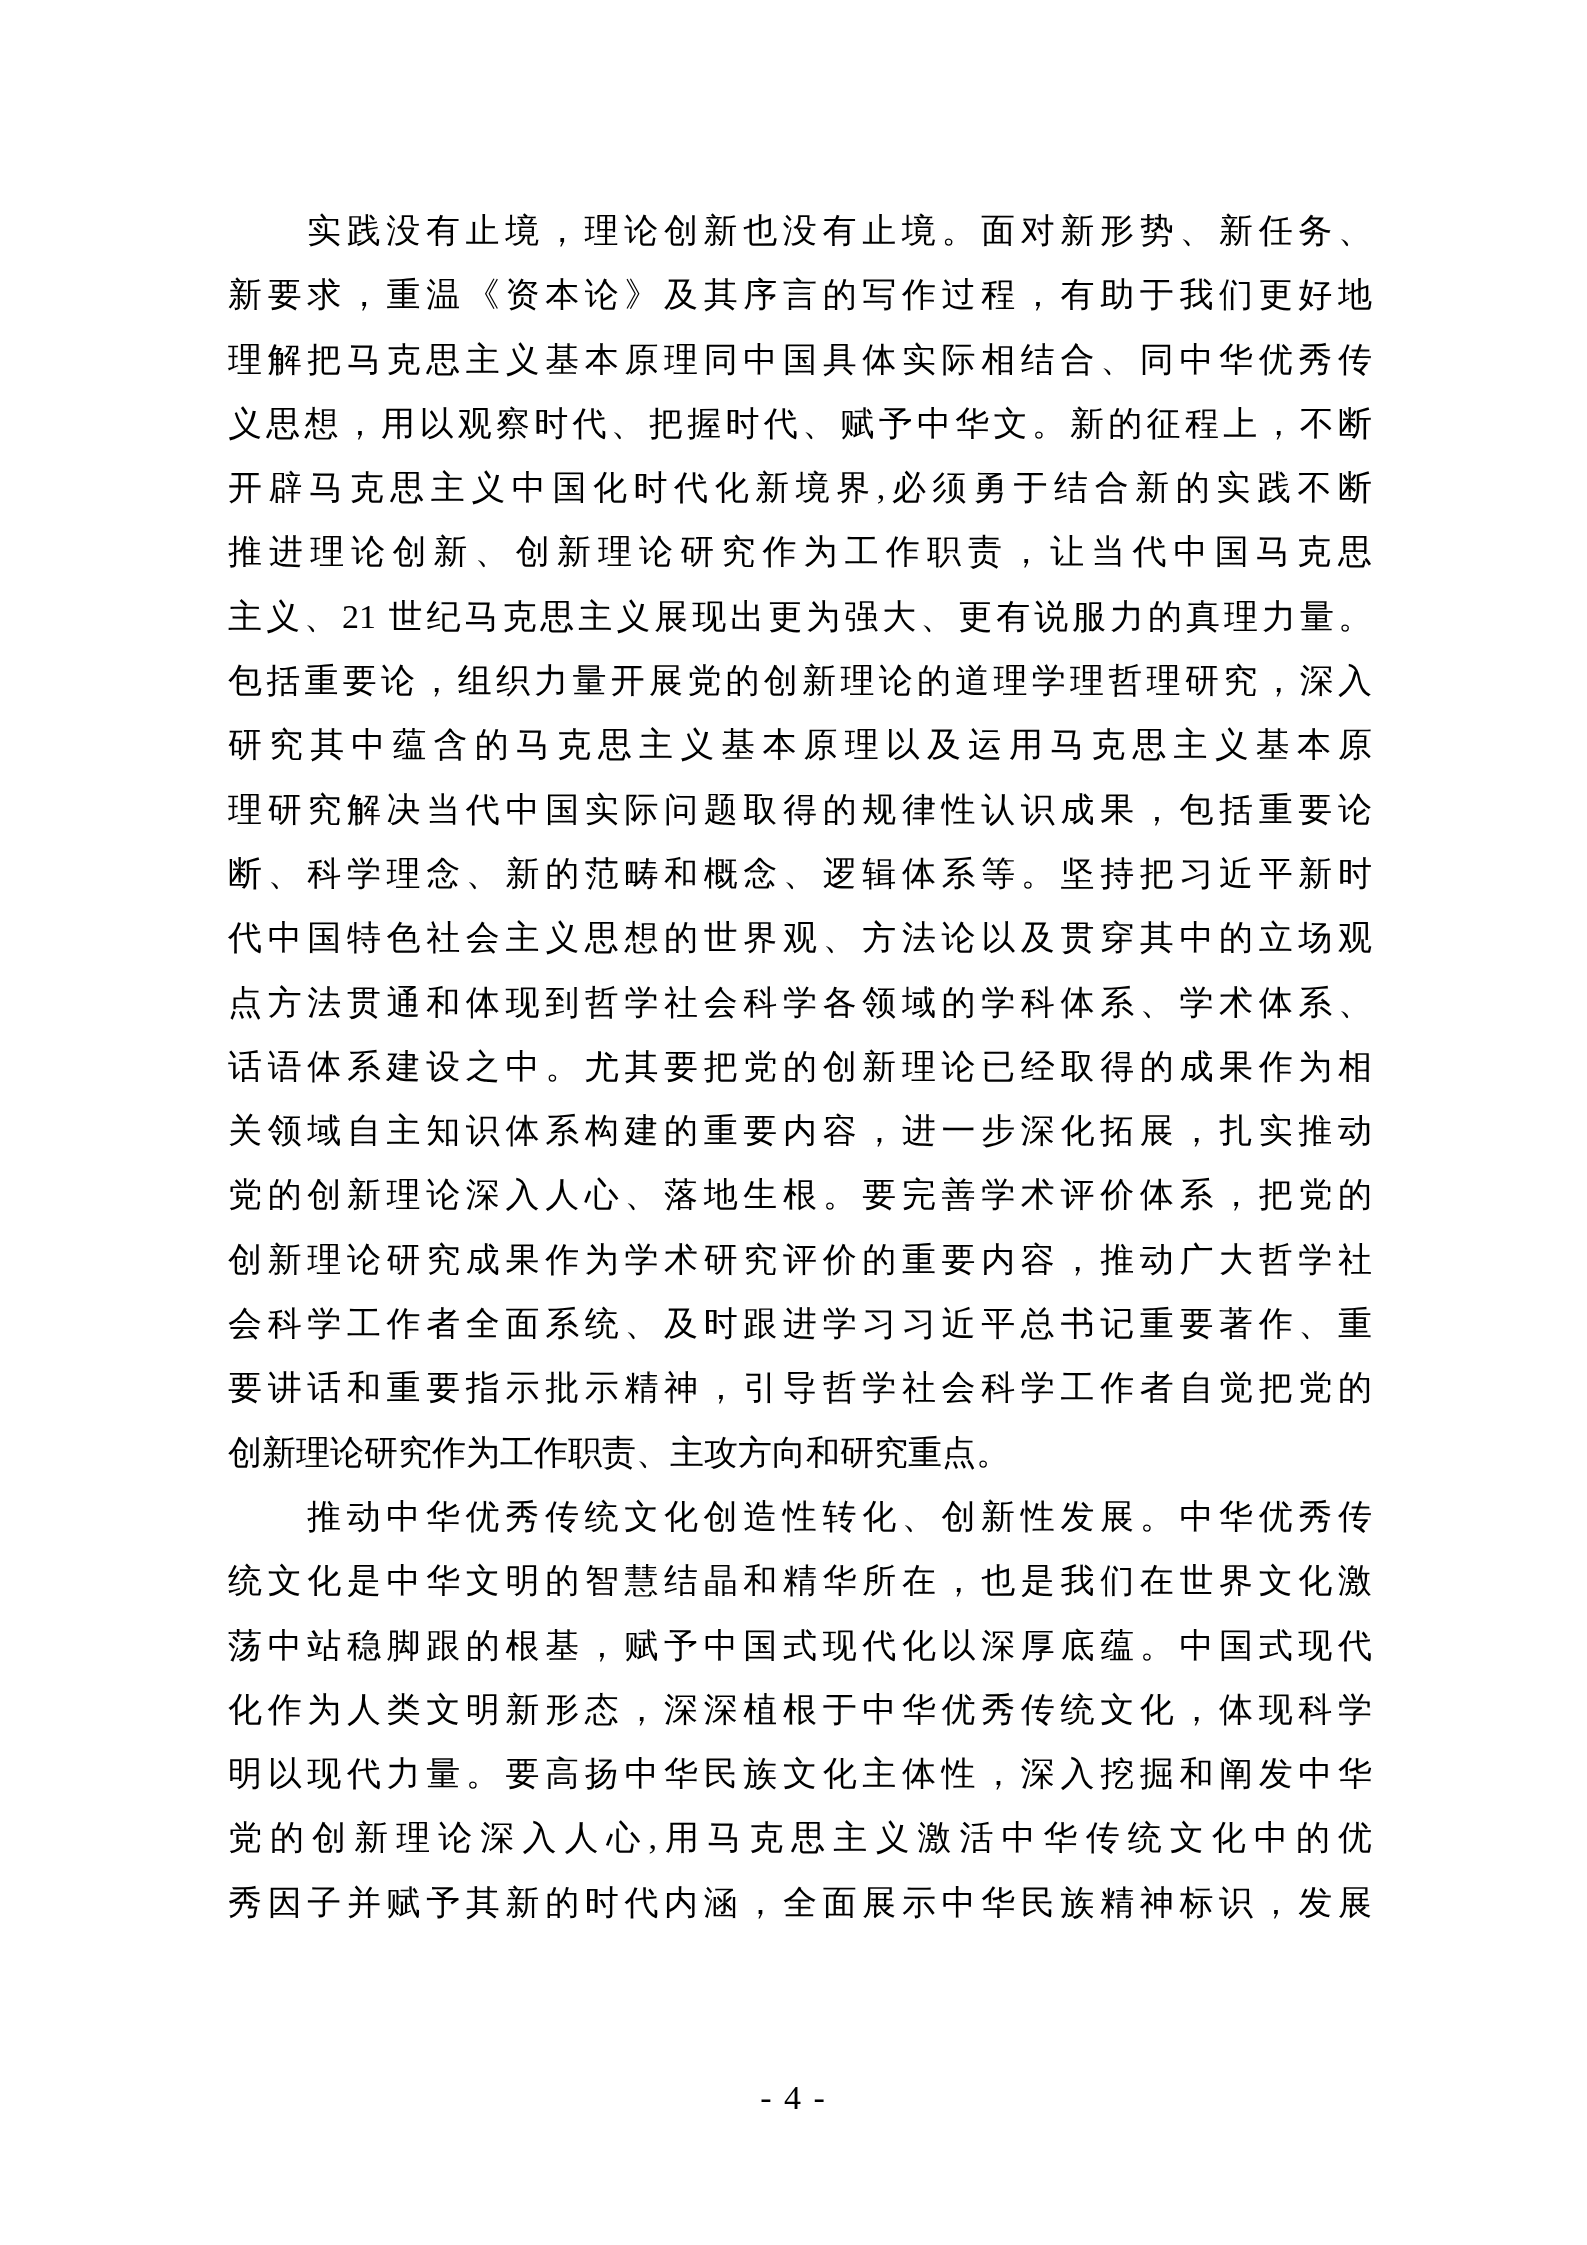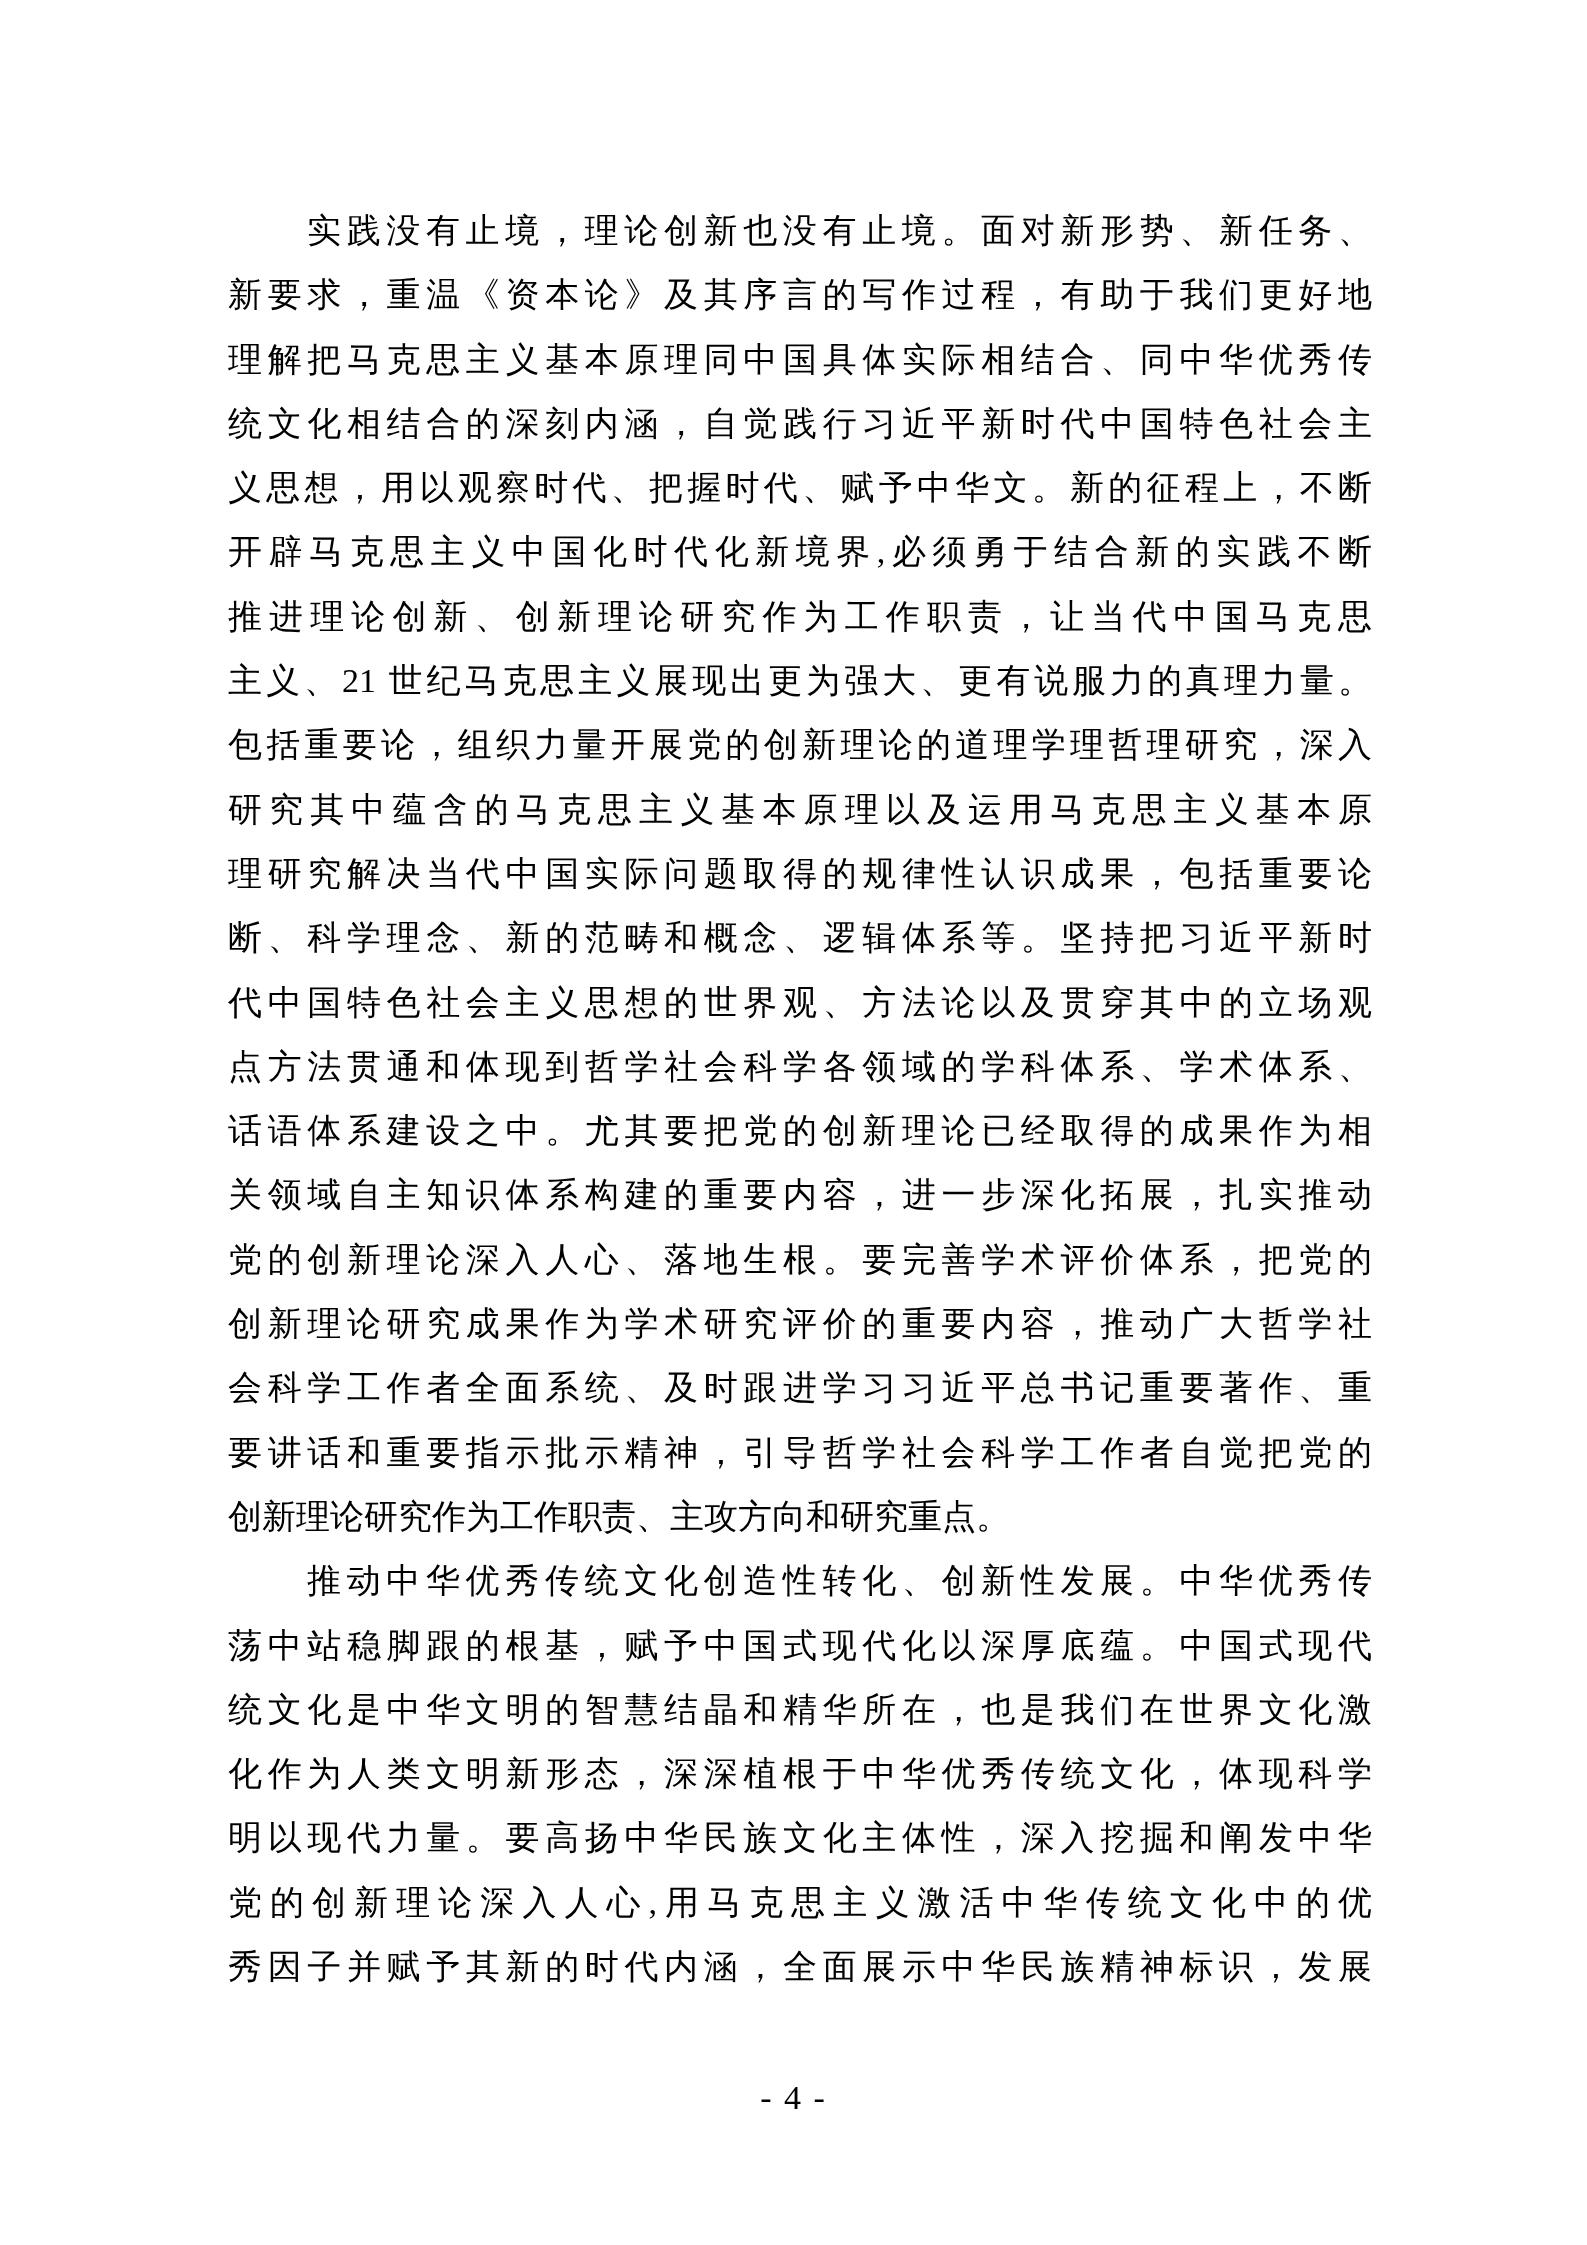--- a/index.html
+++ b/index.html
@@ -56,40 +56,39 @@
   }
 </style>
 </head>
 <body>
 
 <div class="page">
   <div class="textblock" id="textblock">
       <div class="line indent">实践没有止境，理论创新也没有止境。面对新形势、新任务、</div>
       <div class="line">新要求，重温《资本论》及其序言的写作过程，有助于我们更好地</div>
       <div class="line">理解把马克思主义基本原理同中国具体实际相结合、同中华优秀传</div>
-      <div class="line">统文化相结合的深刻内涵，自觉践行习近平新时代中国特色社会主</div>
       <div class="line">义思想，用以观察时代、把握时代、赋予中华文。新的征程上，不断</div>
       <div class="line">开辟马克思主义中国化时代化新境界,必须勇于结合新的实践不断</div>
       <div class="line">推进理论创新、创新理论研究作为工作职责，让当代中国马克思</div>
       <div class="line">主义、21 世纪马克思主义展现出更为强大、更有说服力的真理力量。</div>
       <div class="line">包括重要论，组织力量开展党的创新理论的道理学理哲理研究，深入</div>
       <div class="line">研究其中蕴含的马克思主义基本原理以及运用马克思主义基本原</div>
       <div class="line">理研究解决当代中国实际问题取得的规律性认识成果，包括重要论</div>
       <div class="line">断、科学理念、新的范畴和概念、逻辑体系等。坚持把习近平新时</div>
       <div class="line">代中国特色社会主义思想的世界观、方法论以及贯穿其中的立场观</div>
       <div class="line">点方法贯通和体现到哲学社会科学各领域的学科体系、学术体系、</div>
       <div class="line">话语体系建设之中。尤其要把党的创新理论已经取得的成果作为相</div>
       <div class="line">关领域自主知识体系构建的重要内容，进一步深化拓展，扎实推动</div>
       <div class="line">党的创新理论深入人心、落地生根。要完善学术评价体系，把党的</div>
       <div class="line">创新理论研究成果作为学术研究评价的重要内容，推动广大哲学社</div>
       <div class="line">会科学工作者全面系统、及时跟进学习习近平总书记重要著作、重</div>
       <div class="line">要讲话和重要指示批示精神，引导哲学社会科学工作者自觉把党的</div>
       <div class="line para-end">创新理论研究作为工作职责、主攻方向和研究重点。</div>
       <div class="line indent">推动中华优秀传统文化创造性转化、创新性发展。中华优秀传</div>
+      <div class="line">统文化是中华文明的智慧结晶和精华所在，也是我们在世界文化激</div>
       <div class="line">荡中站稳脚跟的根基，赋予中国式现代化以深厚底蕴。中国式现代</div>
-      <div class="line">统文化是中华文明的智慧结晶和精华所在，也是我们在世界文化激</div>
       <div class="line">化作为人类文明新形态，深深植根于中华优秀传统文化，体现科学</div>
       <div class="line">明以现代力量。要高扬中华民族文化主体性，深入挖掘和阐发中华</div>
       <div class="line">党的创新理论深入人心,用马克思主义激活中华传统文化中的优</div>
       <div class="line">秀因子并赋予其新的时代内涵，全面展示中华民族精神标识，发展</div>
     </div>
   <div class="page-num">- 4 -</div>
 </div>
 
 </body></html>

